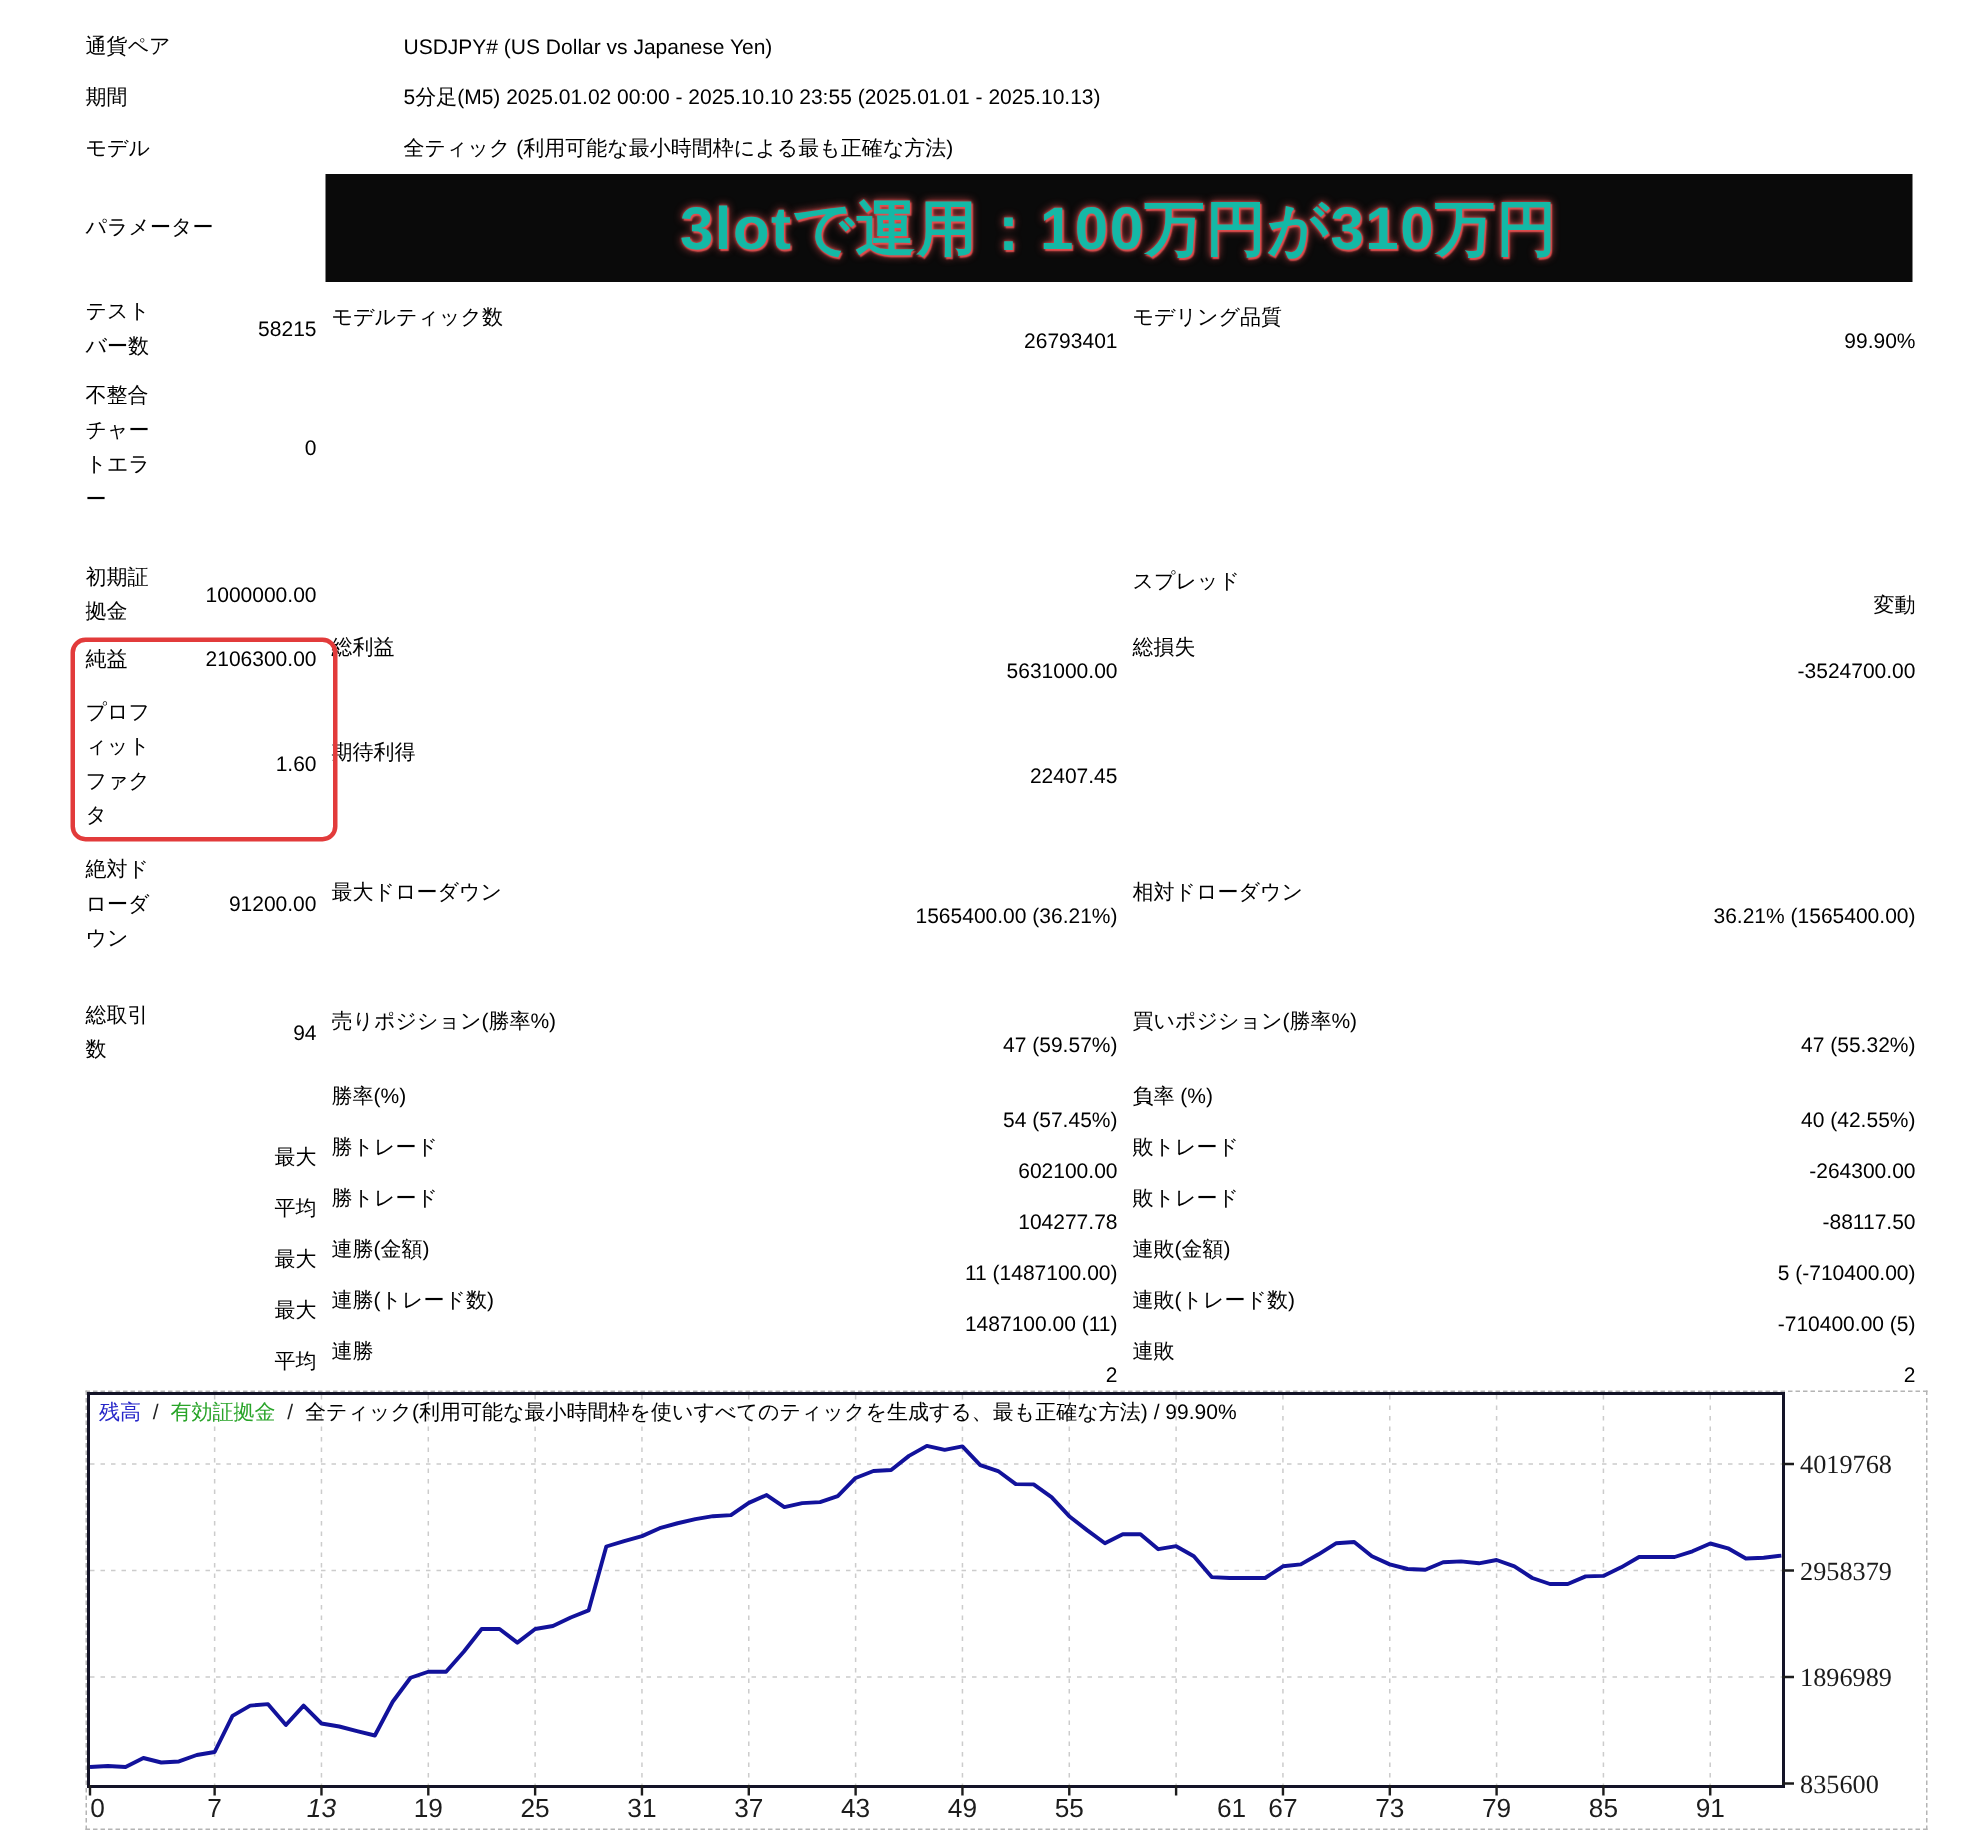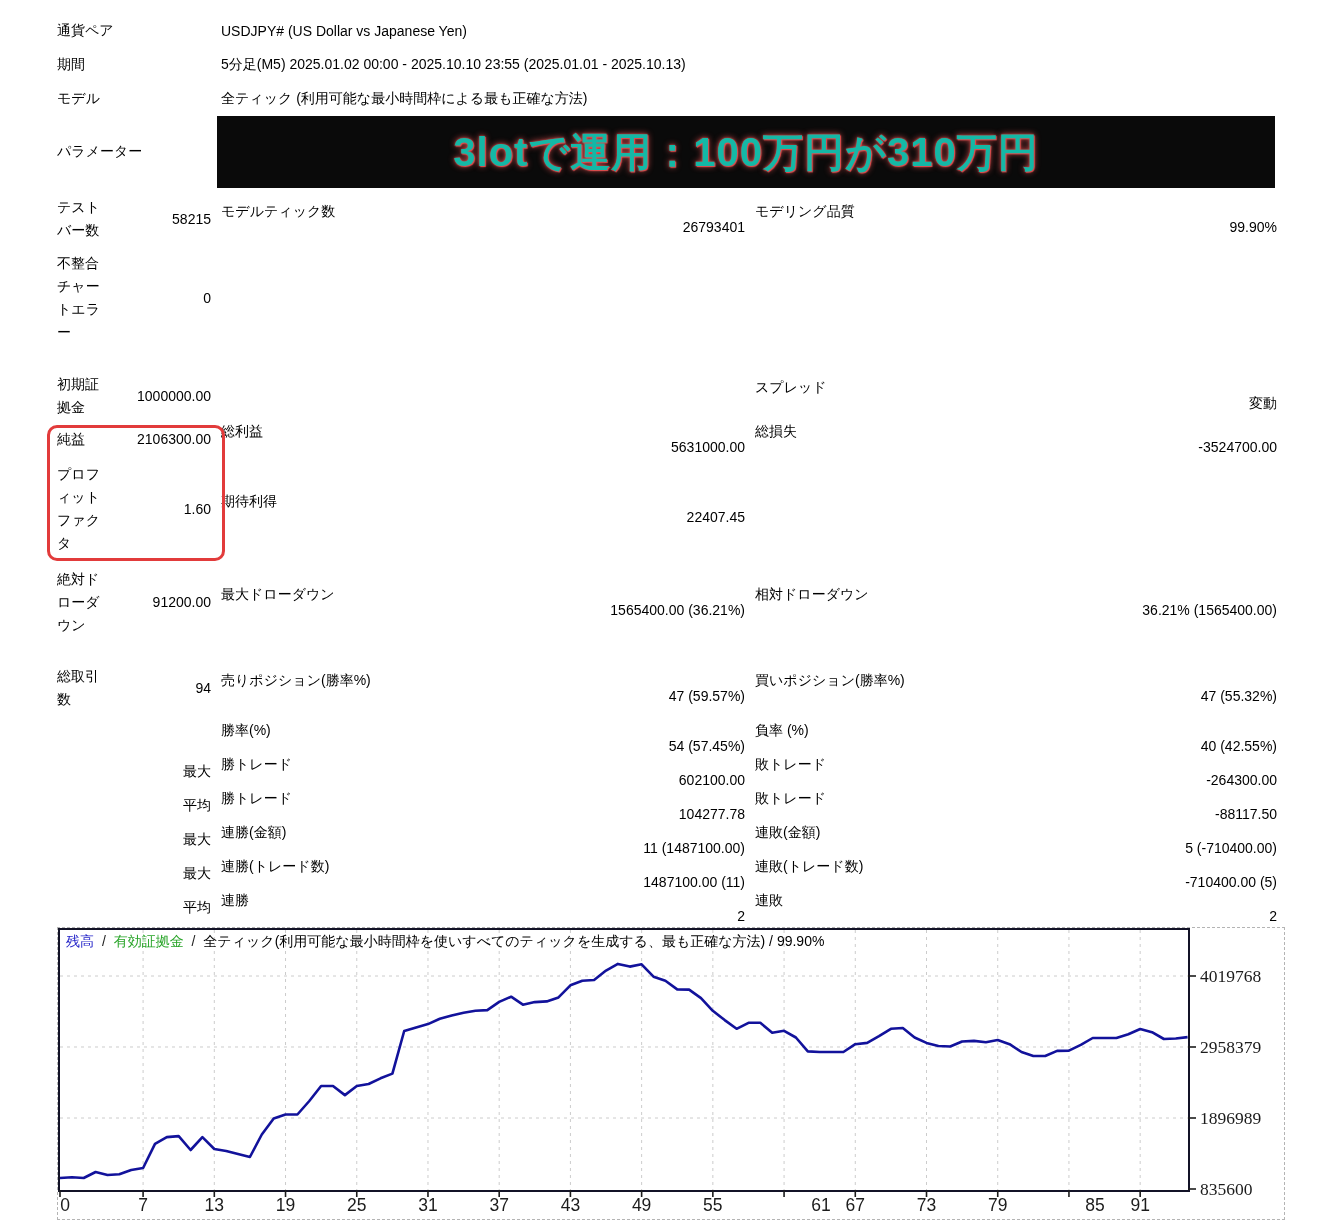--- a/index.html
+++ b/index.html
@@ -2,21 +2,21 @@
 <html><head>
 <meta charset="utf-8">
 <style>
   html,body{margin:0;padding:0;background:#ffffff;}
   body{font-family:"Liberation Sans","DejaVu Sans",sans-serif;color:#000;width:1323px;height:1220px;overflow:hidden;}
   .page{padding:14px 0 0 57px;width:1220px;}
 
   
   .info-row{display:flex;height:34px;align-items:center;font-size:14px;}
   .info-row .ilabel{width:164px;flex:0 0 164px;}
-  .info-row .ivalue{flex:1;}
+  .info-row .ivalue{flex:1;margin-left:48px;}
 
   
   .param-row{display:flex;height:72px;align-items:center;}
   .param-row .ilabel{width:160px;flex:0 0 160px;font-size:14px;}
   .banner{width:1058px;height:72px;display:flex;align-items:center;justify-content:center;}
   .banner span{font-size:40px;font-weight:bold;letter-spacing:1px;}
 
   
   .srow{display:grid;grid-template-columns:50px 104px 534px 532px;align-items:center;font-size:14px;}
   .srow .c1{word-break:break-all;line-height:23px;}
@@ -275,30 +275,30 @@
       <div class="ylabels" id="ylabels">
           <div style="top: 38px;">4019768</div>
           <div style="top: 109px;">2958379</div>
           <div style="top: 180px;">1896989</div>
           <div style="top: 251px;">835600</div>
         </div>
     </div>
     <div class="xlabels" id="xlabels">
         <span style="left: 7px;">0</span>
         <span style="left: 85.09px;">7</span>
-        <span style="left: 156.31px;">13</span>
+        <span style="left: 156.31px; font-style: italic;">13</span>
         <span style="left: 227.53px;">19</span>
         <span style="left: 298.75px; text-align: right;">25</span>
         <span style="left: 369.97px;">31</span>
         <span style="left: 441.19px;">37</span>
         <span style="left: 512.41px;">43</span>
         <span style="left: 583.63px;">49</span>
         <span style="left: 654.85px;">55</span>
         <span style="left: 763px;">61</span>
         <span style="left: 797.29px;">67</span>
         <span style="left: 868.51px;">73</span>
         <span style="left: 939.73px;">79</span>
-        <span style="left: 1010.95px; margin-left: 26px;">85</span>
+        <span style="left: 1010.95px;">85</span>
         <span style="left: 1082.17px;">91</span>
       </div>
   </div>
 
 </div>
 
 </body></html>

